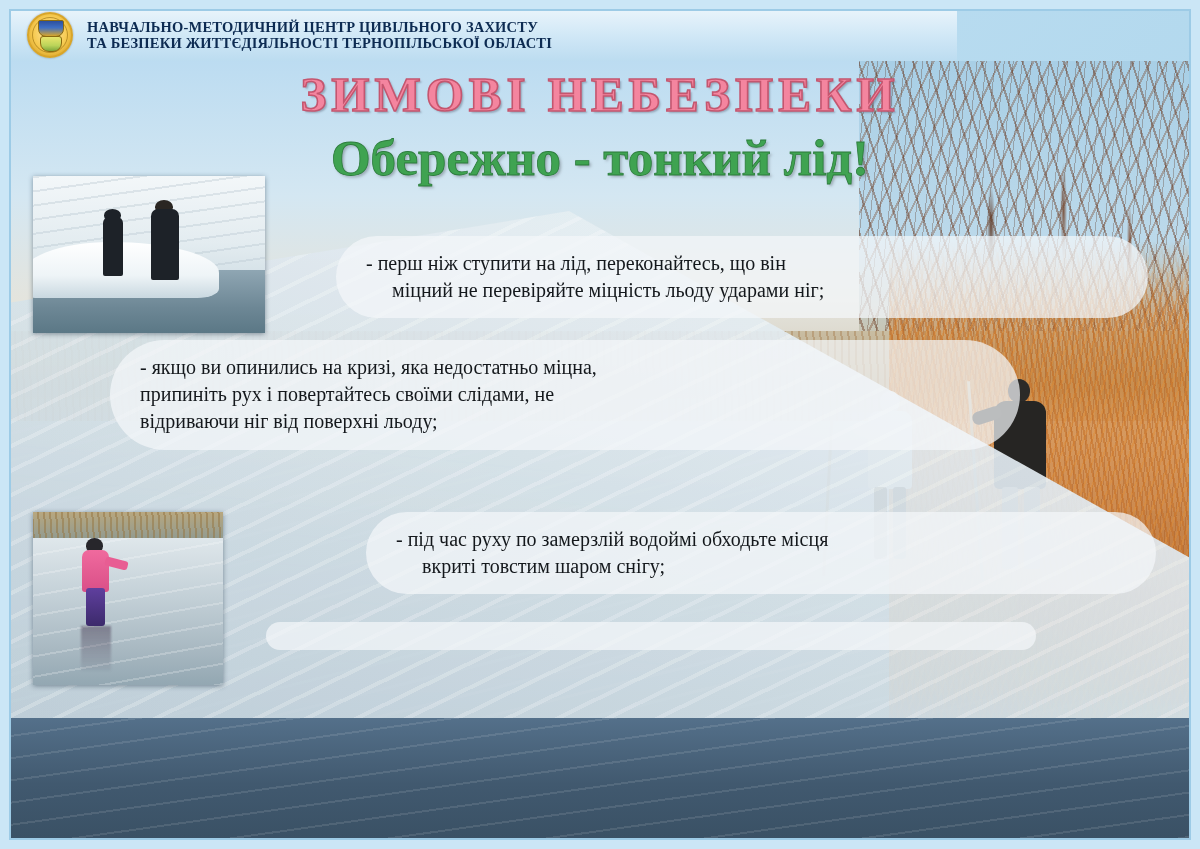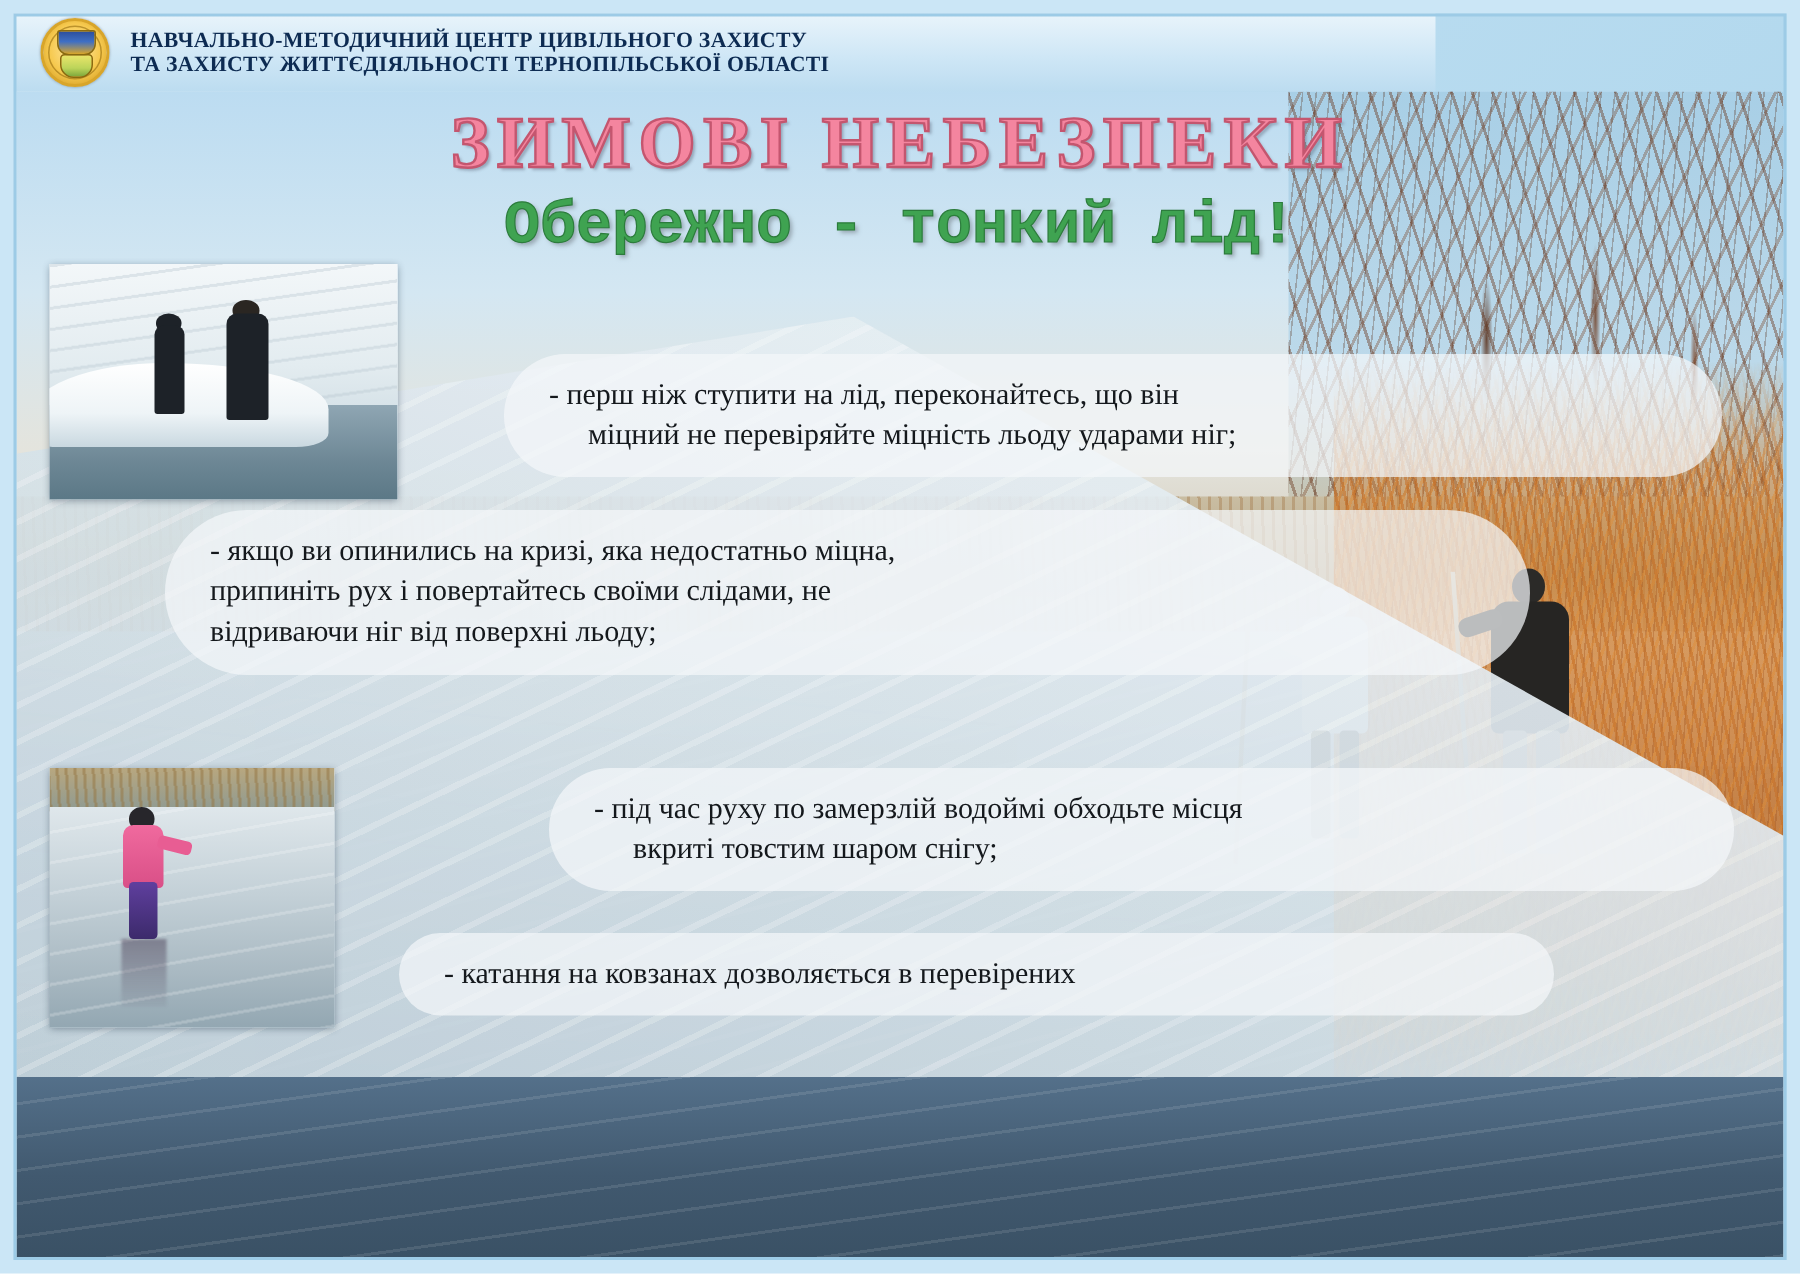--- a/index.html
+++ b/index.html
@@ -174,22 +174,22 @@
   .pill-4{left:266px;top:622px;width:770px;}
   .pill-5{left:182px;top:726px;width:990px;}
 
   
   .titles{position:absolute;left:0;top:66px;width:1200px;text-align:center;z-index:40;}
   .title-main{font-family:"Liberation Serif",serif;font-weight:bold;
       font-size:49px;letter-spacing:5px;color:#f4859f;
       -webkit-text-stroke:1.6px #c4566f;
       text-shadow:2px 2px 2px rgba(90,100,120,.45);
       margin:0;}
-  .title-sub{font-family:Liberation Mono, monospace;font-weight:bold;
-      font-size:40px;color:#3fa351;margin:6px 0 0 0;
+  .title-sub{font-family:Liberation Serif, serif;font-weight:bold;
+      font-size:51px;color:#3fa351;margin:6px 0 0 0;
       -webkit-text-stroke:.8px #2c7c3c;
       text-shadow:2px 2px 3px rgba(110,120,130,.55);}
 </style>
 </head>
 <body>
 
 <div class="poster">
 
   <div class="bg">
     <div class="sky"></div>
@@ -258,31 +258,30 @@
     <p>припиніть рух і повертайтесь своїми слідами, не</p>
     <p>відриваючи ніг від поверхні льоду;</p>
   </div>
 
   <div class="pill pill-3">
     <p>- під час руху по замерзлій водоймі обходьте місця</p>
     <p class="ind">вкриті товстим шаром снігу;</p>
   </div>
 
   <div class="pill pill-4">
-    <p>- катання на ковзанах дозволяється в перевірених</p>
   </div>
 
 
   <div class="header">
     <div class="emblem">
       <div class="ring"></div>
       <div class="shield-top"></div>
       <div class="shield-bot"></div>
     </div>
     <div class="hdr-lines">
       <div>НАВЧАЛЬНО-МЕТОДИЧНИЙ ЦЕНТР ЦИВІЛЬНОГО ЗАХИСТУ</div>
-      <div>ТА ЗАХИСТУ ЖИТТЄДІЯЛЬНОСТІ  ТЕРНОПІЛЬСЬКОЇ ОБЛАСТІ</div>
+      <div>ТА БЕЗПЕКИ ЖИТТЄДІЯЛЬНОСТІ  ТЕРНОПІЛЬСЬКОЇ ОБЛАСТІ</div>
     </div>
   </div>
 
   <div class="frame"></div>
   <div class="frame-in"></div>
 </div>
 
 </body></html>

